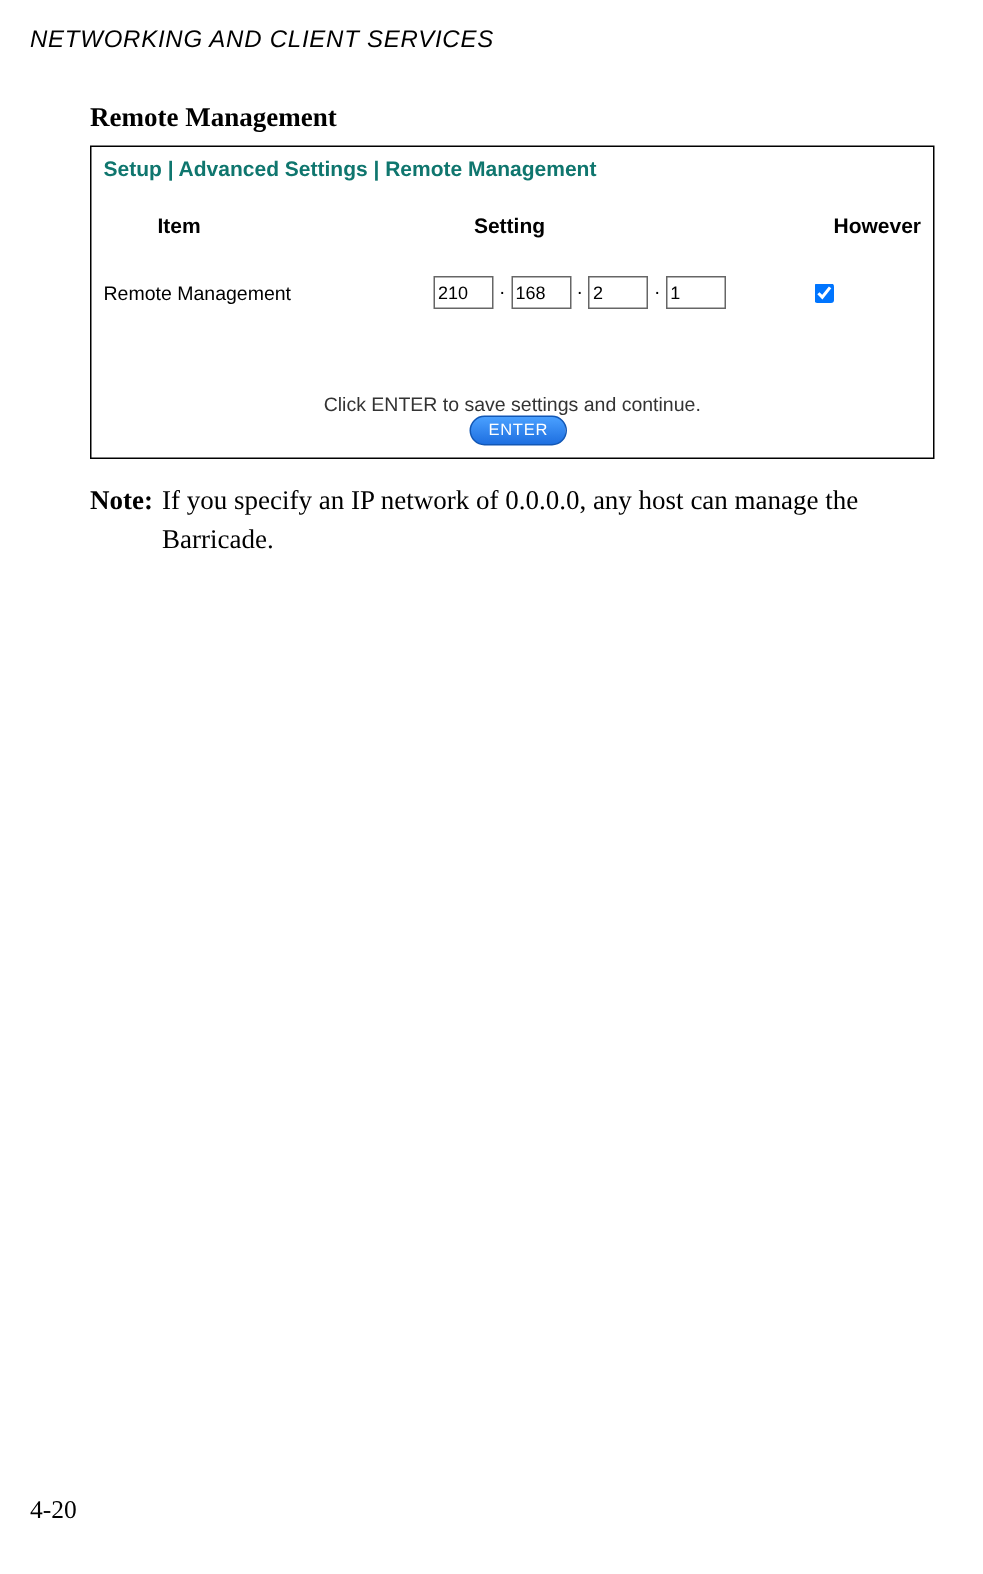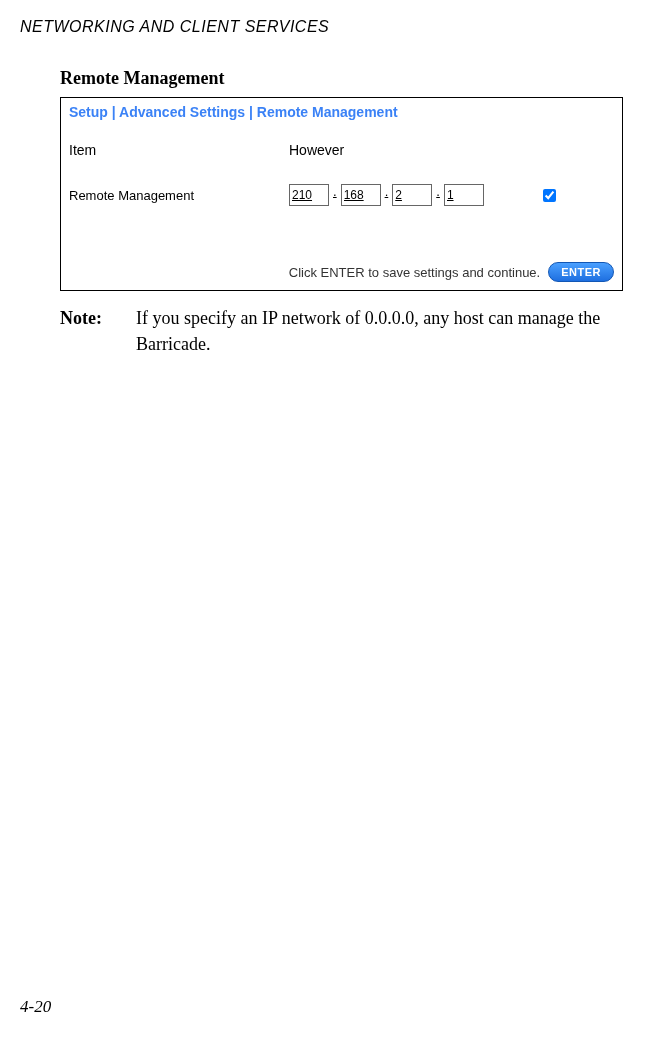--- a/index.html
+++ b/index.html
@@ -36,45 +36,46 @@
     margin: 0 0 4px 0;
   }
   .screenshot-box {
     border: 1px solid #000;
     background: #fff;
     padding: 6px 8px 8px 8px;
     margin-top: 2px;
     font-family: Arial, Helvetica, sans-serif;
   }
   .breadcrumb {
-    color: #3b82f6;
+    color: #0f766e;
     font-weight: bold;
     font-size: 14px;
     font-family: Arial, Helvetica, sans-serif;
     padding-bottom: 22px;
   }
   .cols {
     display: flex;
-    font-weight: normal;
+    font-weight: bold;
     font-size: 14px;
     font-family: Arial, Helvetica, sans-serif;
     padding-bottom: 26px;
+    margin-left: 36px;
   }
   .col-item { width: 220px; }
   .col-setting { width: 250px; }
   .col-enable { flex: 1; text-align: left; }
   .row {
     display: flex;
     align-items: center;
     font-size: 13px;
     font-family: Arial, Helvetica, sans-serif;
     padding-bottom: 56px;
   }
   .row-label { width: 220px; }
-  .row-setting { width: 250px; display: flex; align-items: flex-start; text-decoration: underline; }
+  .row-setting { width: 250px; display: flex; align-items: flex-start; }
   .row-enable { flex: 1; }
   .ip-input {
     width: 34px;
     height: 18px;
     border: 1px solid #666;
     font-size: 12px;
     font-family: Arial, Helvetica, sans-serif;
     padding: 1px 2px;
     box-sizing: content-box;
     background: #fff;
@@ -86,75 +87,75 @@
   .enable-check {
     margin-left: 4px;
   }
   .footer-row {
     display: flex;
     justify-content: flex-end;
     align-items: center;
     font-size: 13px;
     font-family: Arial, Helvetica, sans-serif;
     color: #333;
+    flex-direction: column;
   }
   .enter-btn {
     display: inline-flex;
     align-items: center;
     background: linear-gradient(#4aa0ff,#1e6fe0);
     color: #fff;
-    font-weight: bold;
+    font-weight: normal;
     font-size: 11px;
     border-radius: 12px;
     padding: 3px 12px;
     margin-left: 8px;
     border: 1px solid #1257b5;
     font-family: Arial, Helvetica, sans-serif;
     letter-spacing: 0.5px;
   }
   .note-block {
     display: flex;
     font-size: 18px;
     line-height: 1.45;
     font-family: Georgia, 'Times New Roman', serif;
     margin-top: 14px;
-    gap: 28px;
   }
   .note-label {
     font-weight: bold;
     flex: 0 0 auto;
     padding-right: 6px;
   }
   .note-text {
     flex: 1;
   }
   .page-number {
     position: absolute;
     bottom: 32px;
     left: 20px;
     font-size: 17px;
     font-family: Georgia, 'Times New Roman', serif;
-    font-style: italic;
   }
 </style>
 </head>
 <body>
 
 <div class="page-header">NETWORKING AND CLIENT SERVICES</div>
 
 <div class="content">
 
   <div class="section-title">Remote Management</div>
 
 
   <div class="screenshot-box">
     <div class="breadcrumb">Setup | Advanced Settings | Remote Management</div>
 
     <div class="cols">
       <div class="col-item">Item</div>
+      <div class="col-setting">Setting</div>
       <div class="col-enable">However</div>
     </div>
 
     <div class="row">
       <div class="row-label">Remote Management</div>
       <div class="row-setting">
         <input class="ip-input" value="210" style="">
         <span class="dot">.</span>
         <input class="ip-input" value="168" style="">
         <span class="dot">.</span>

